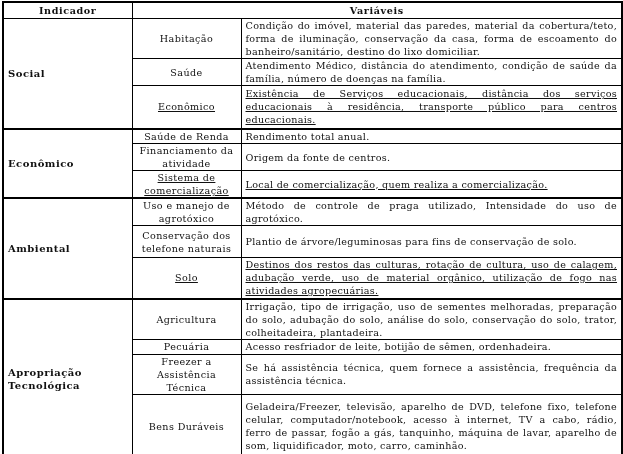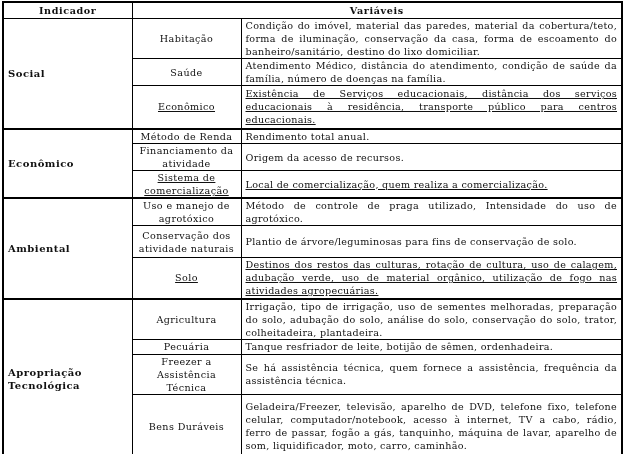--- a/index.html
+++ b/index.html
@@ -53,54 +53,54 @@
     <td class="sub">Saúde</td>
     <td class="var">Atendimento Médico, distância do atendimento, condição de saúde da família, número de doenças na família.</td>
   </tr>
   <tr class="grp-end" style="height:43px">
     <td class="sub">Econômico</td>
     <td class="var">Existência de Serviços educacionais, distância dos serviços educacionais à residência, transporte público para centros educacionais.</td>
   </tr>
 
   <tr style="height:15px">
     <td rowspan="3" class="ind">Econômico</td>
-    <td class="sub">Método de Renda</td>
+    <td class="sub">Saúde de Renda</td>
     <td class="var">Rendimento total anual.</td>
   </tr>
   <tr style="height:27px">
     <td class="sub">Financiamento da atividade</td>
-    <td class="var">Origem da acesso de recursos.</td>
+    <td class="var">Origem da fonte de centros.</td>
   </tr>
   <tr class="grp-end" style="height:16px">
     <td class="sub">Sistema de comercialização</td>
     <td class="var">Local de comercialização, quem realiza a comercialização.</td>
   </tr>
 
   <tr style="height:26px">
     <td rowspan="3" class="ind">Ambiental</td>
     <td class="sub">Uso e manejo de agrotóxico</td>
     <td class="var">Método de controle de praga utilizado, Intensidade do uso de agrotóxico.</td>
   </tr>
   <tr style="height:32px">
-    <td class="sub">Conservação dos atividade naturais</td>
+    <td class="sub">Conservação dos telefone naturais</td>
     <td class="var">Plantio de árvore/leguminosas para fins de conservação de solo.</td>
   </tr>
   <tr class="grp-end" style="height:41px">
     <td class="sub">Solo</td>
     <td class="var">Destinos dos restos das culturas, rotação de cultura, uso de calagem, adubação verde, uso de material orgânico, utilização de fogo nas atividades agropecuárias.</td>
   </tr>
 
   <tr style="height:40px">
     <td rowspan="4" class="ind">Apropriação Tecnológica</td>
     <td class="sub">Agricultura</td>
     <td class="var">Irrigação, tipo de irrigação, uso de sementes melhoradas, preparação do solo, adubação do solo, análise do solo, conservação do solo, trator, colheitadeira, plantadeira.</td>
   </tr>
   <tr style="height:15px">
     <td class="sub">Pecuária</td>
-    <td class="var">Tanque resfriador de leite, botijão de sêmen, ordenhadeira.</td>
+    <td class="var">Acesso resfriador de leite, botijão de sêmen, ordenhadeira.</td>
   </tr>
   <tr style="height:37px">
     <td class="sub">Freezer a Assistência Técnica</td>
     <td class="var">Se há assistência técnica, quem fornece a assistência, frequência da assistência técnica.</td>
   </tr>
   <tr style="height:65px">
     <td class="sub">Bens Duráveis</td>
     <td class="var">Geladeira/Freezer, televisão, aparelho de DVD, telefone fixo, telefone celular, computador/notebook, acesso à internet, TV a cabo, rádio, ferro de passar, fogão a gás, tanquinho, máquina de lavar, aparelho de som, liquidificador, moto, carro, caminhão.</td>
   </tr>
 </tbody>

